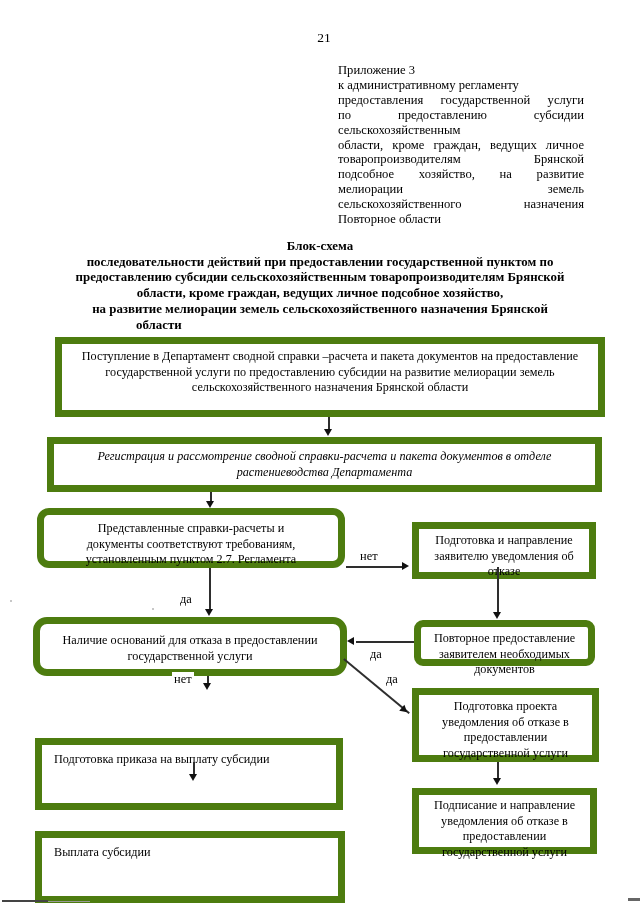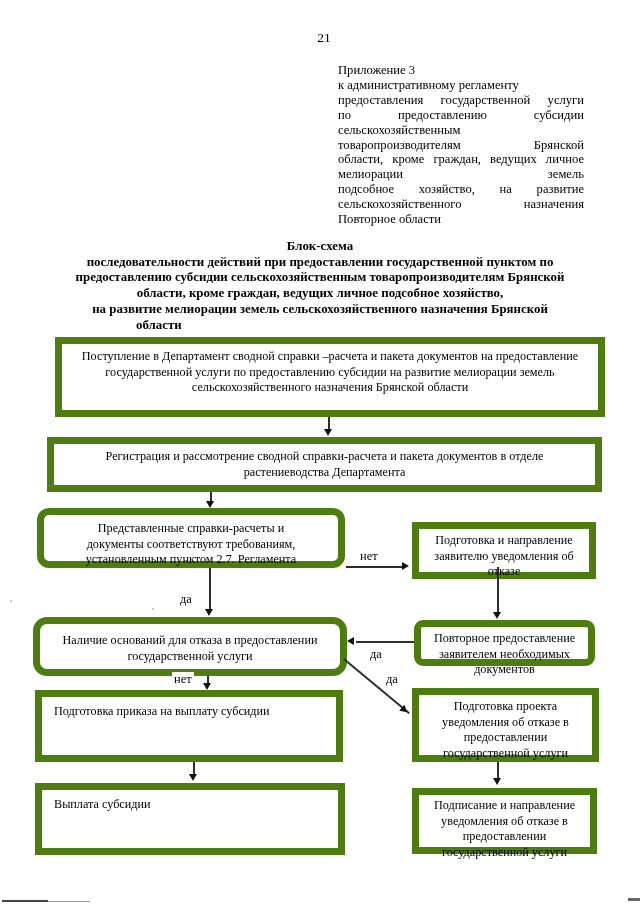--- a/index.html
+++ b/index.html
@@ -14,21 +14,21 @@
   .appendix div{text-align:left;}
   .appendix div.jl{text-align:justify;text-align-last:justify;}
   
   .title{position:absolute;left:36px;top:239px;width:568px;font-weight:bold;
          font-size:12.9px;line-height:15.7px;text-align:center;}
   .title .last{text-align:left;padding-left:100px;}
   
   .box{position:absolute;box-sizing:border-box;border:7px solid #4d7c0f;background:#fff;
        font-size:12.2px;line-height:15.5px;text-align:center;}
   .box.rounded{border-radius:12px;}
-  .box.topleft{text-align:left;}
+  .box.topleft{text-align:left;margin-top:48px;}
   
   .vline{position:absolute;width:1.5px;background:#2e2e2e;}
   .hline{position:absolute;height:1.5px;background:#2e2e2e;}
   .diag{position:absolute;height:1.5px;background:#2e2e2e;transform-origin:0 50%;}
   .ah{position:absolute;width:0;height:0;}
   .ah.down{border-left:4px solid transparent;border-right:4px solid transparent;border-top:7px solid #111;}
   .ah.left{border-top:4px solid transparent;border-bottom:4px solid transparent;border-right:7px solid #111;}
   .ah.right{border-top:4px solid transparent;border-bottom:4px solid transparent;border-left:7px solid #111;}
   .lbl{position:absolute;font-size:12.4px;background:#fff;padding:0 2px;}
   
@@ -41,42 +41,42 @@
 <div class="page">
 
   <div class="page-number">21</div>
 
   <div class="appendix">
     <div>Приложение 3</div>
     <div>к административному регламенту</div>
     <div class="jl">предоставления государственной услуги</div>
     <div class="jl">по предоставлению субсидии</div>
     <div>сельскохозяйственным</div>
+    <div class="jl">области, кроме граждан, ведущих личное</div>
     <div class="jl">товаропроизводителям Брянской</div>
-    <div class="jl">области, кроме граждан, ведущих личное</div>
+    <div class="jl">подсобное хозяйство, на развитие</div>
     <div class="jl">мелиорации земель</div>
-    <div class="jl">подсобное хозяйство, на развитие</div>
     <div class="jl">сельскохозяйственного назначения</div>
     <div>Повторное области</div>
   </div>
 
   <div class="title">
     <div>Блок-схема</div>
     <div>последовательности действий при предоставлении государственной пунктом по</div>
     <div>предоставлению субсидии сельскохозяйственным товаропроизводителям Брянской</div>
     <div>области, кроме граждан, ведущих личное подсобное хозяйство,</div>
     <div>на развитие мелиорации земель сельскохозяйственного назначения Брянской</div>
     <div class="last">области</div>
   </div>
 
   <div class="box" style="left:55px;top:337px;width:550px;height:80px;padding:5px 8px 0;">Поступление в Департамент сводной справки –расчета и пакета документов на предоставление государственной услуги по предоставлению субсидии на развитие мелиорации земель сельскохозяйственного назначения Брянской области</div>
   <div class="vline" style="left:328px;top:417px;height:13px;"></div>
   <div class="ah down" style="left:324px;top:429px;"></div>
 
-  <div class="box" style="left:47px;top:437px;width:555px;height:55px;padding:5px 16px 0;">Регистрация и рассмотрение сводной справки-расчета и пакета документов в отделе растениеводства Департамента</div>
+  <div class="box" style="left:47px;top:437px;width:555px;height:55px;padding:5px 16px 0;font-style:italic;">Регистрация и рассмотрение сводной справки-расчета и пакета документов в отделе растениеводства Департамента</div>
   <div class="vline" style="left:210px;top:492px;height:10px;"></div>
   <div class="ah down" style="left:206px;top:501px;"></div>
 
   <div class="box rounded" style="left:37px;top:508px;width:308px;height:60px;padding:6px 30px 0;">Представленные справки-расчеты и документы соответствуют требованиям, установленным пунктом 2.7. Регламента</div>
   <div class="box" style="left:412px;top:522px;width:184px;height:57px;padding:4px 10px 0;">Подготовка и направление заявителю уведомления об отказе</div>
 
   <div class="hline" style="left:346px;top:566px;width:57px;"></div>
   <div class="ah right" style="left:402px;top:562px;"></div>
   <div class="lbl" style="left:358px;top:549px;">нет</div>
 

